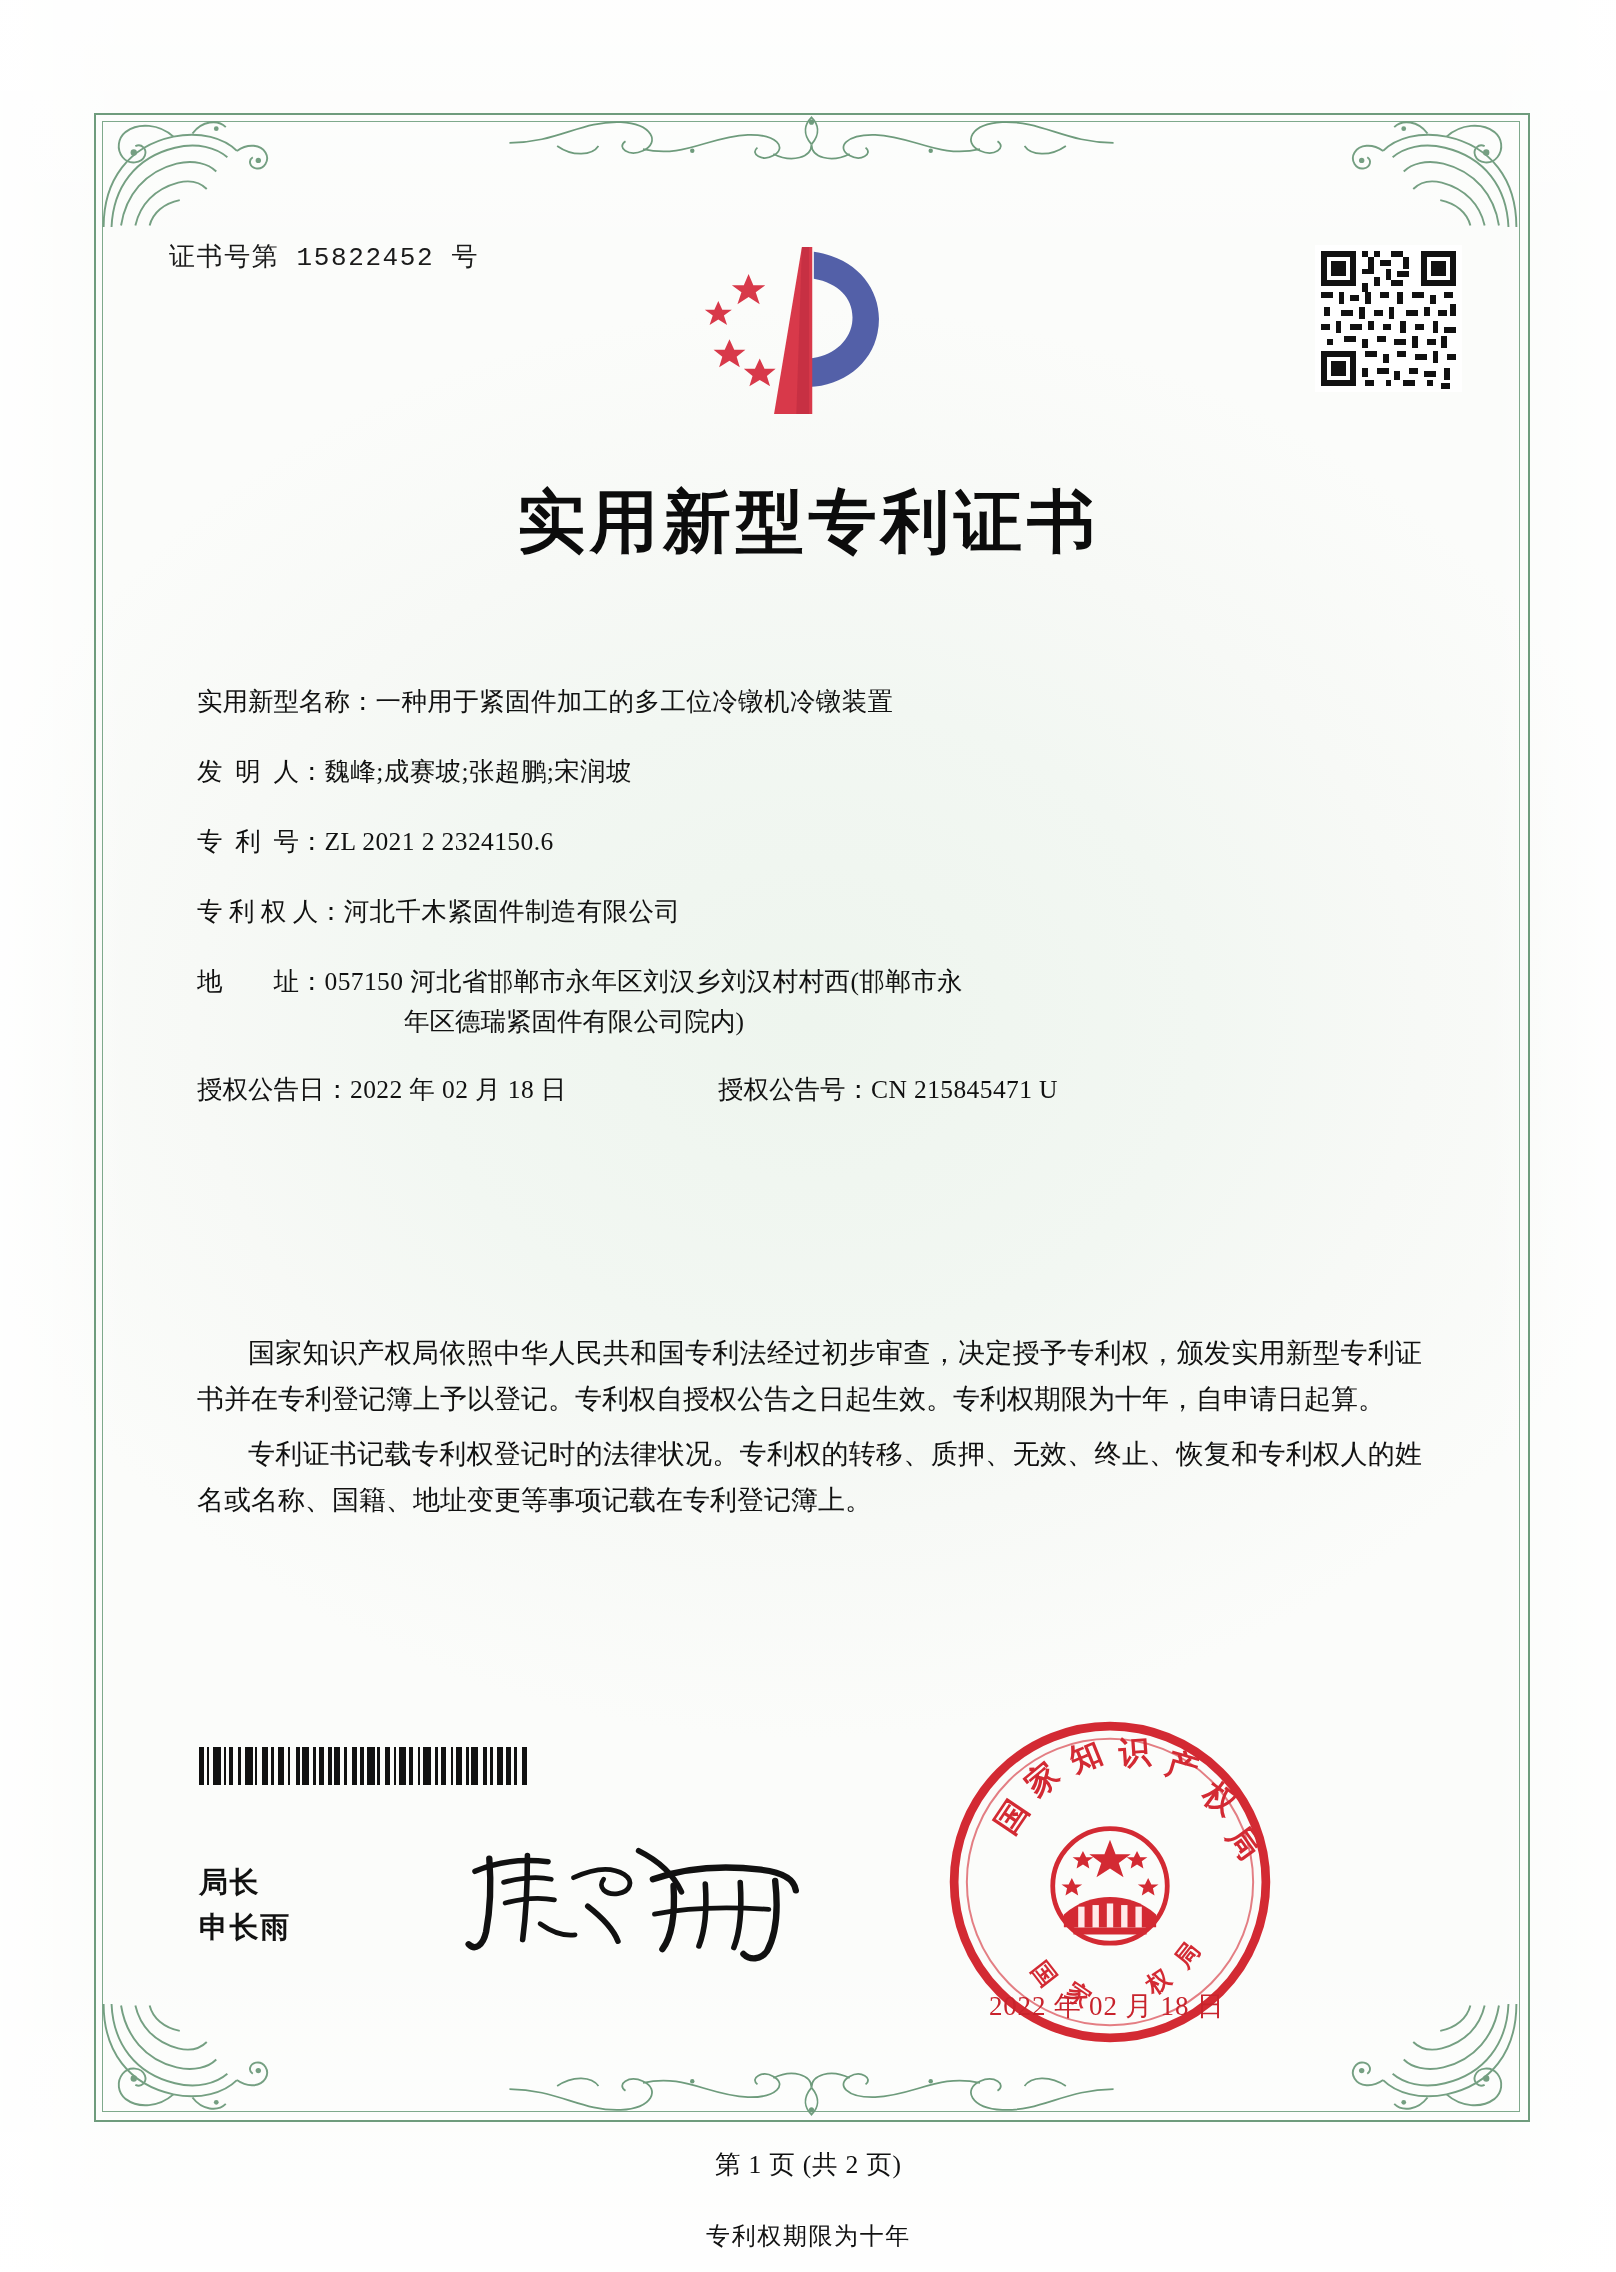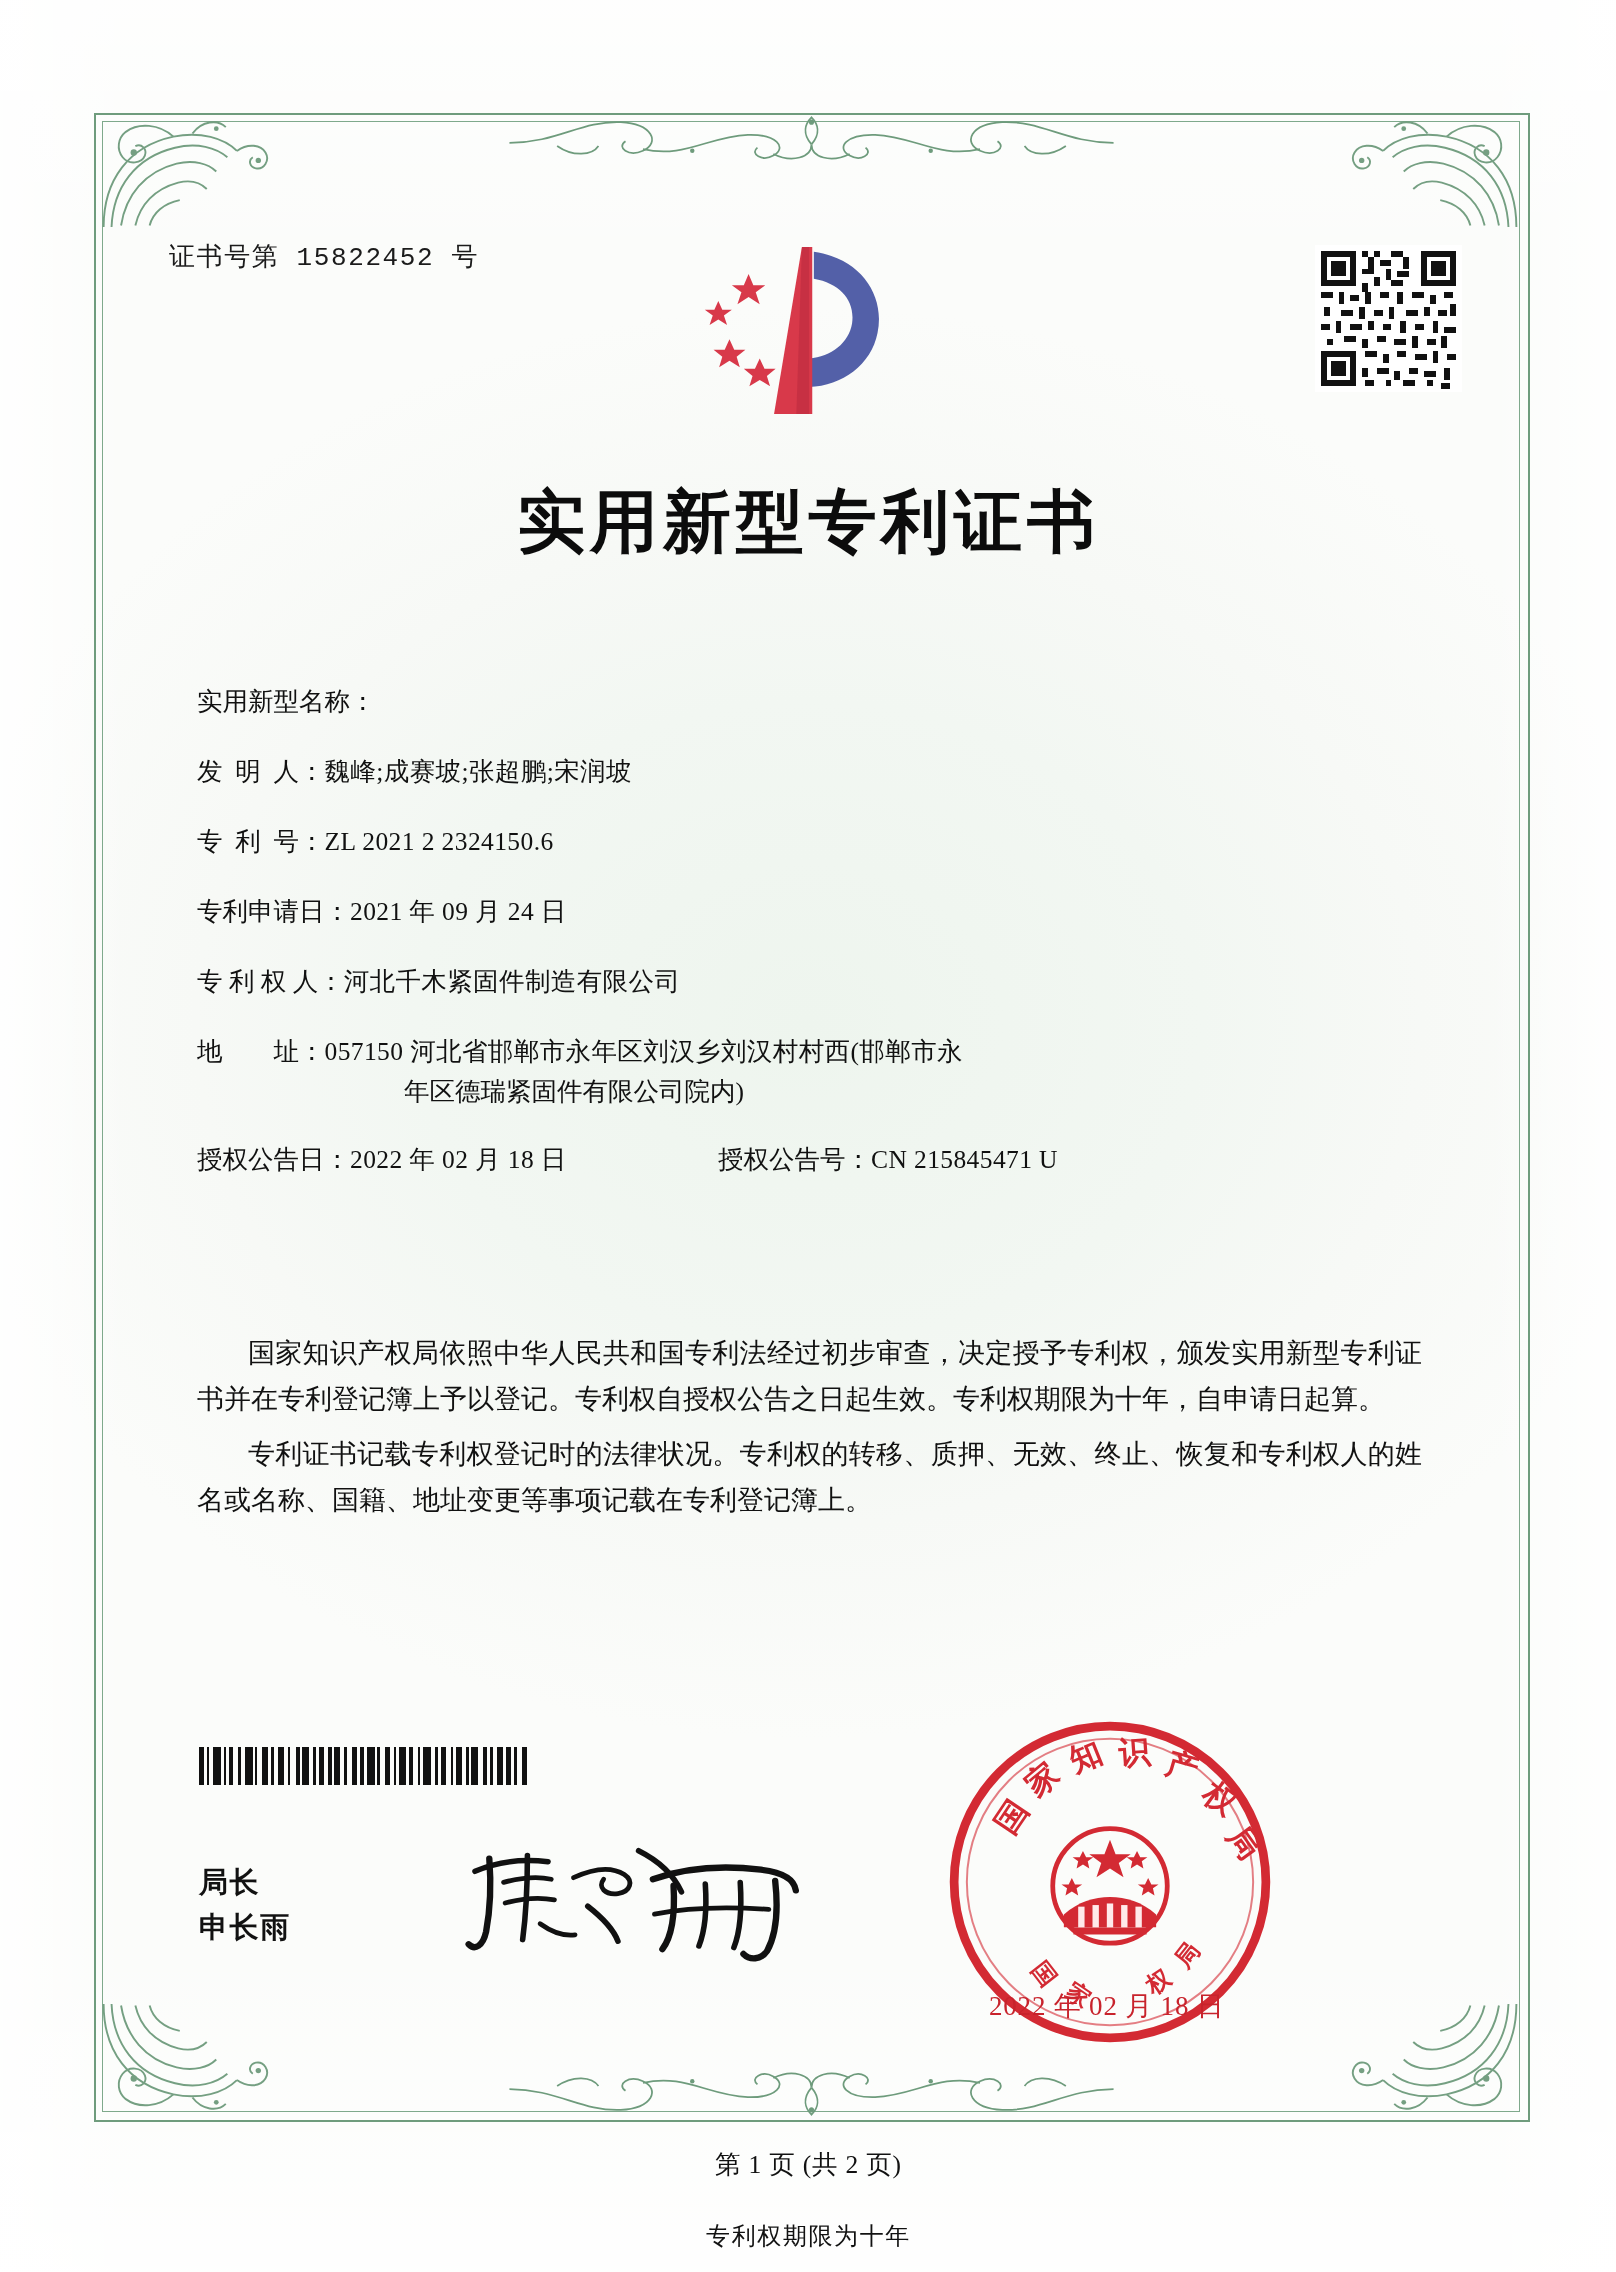--- a/index.html
+++ b/index.html
@@ -484,36 +484,33 @@
       </g>
     </svg>
   </div>
 
   <div class="main-title">实用新型专利证书</div>
 
   <div class="fields">
 
     <div class="frow">
       <span class="flabel">实用新型名称：</span>
+      <span class="fvalue">一种用于紧固件加工的多工位冷镦机冷镦装置</span>
     </div>
 
     <div class="frow">
       <span class="flabel">发  明  人：</span>
       <span class="fvalue">魏峰;成赛坡;张超鹏;宋润坡</span>
     </div>
 
     <div class="frow">
       <span class="flabel">专  利  号：</span>
       <span class="fvalue">ZL 2021 2 2324150.6</span>
     </div>
 
-    <div class="frow">
-      <span class="flabel">专利申请日：</span>
-      <span class="fvalue">2021 年 09 月 24 日</span>
-    </div>
 
     <div class="frow">
       <span class="flabel">专 利 权 人：</span>
       <span class="fvalue">河北千木紧固件制造有限公司</span>
     </div>
 
     <div class="frow" style="margin-bottom:3.2px;">
       <span class="flabel">地        址：</span>
       <span class="fvalue">057150 河北省邯郸市永年区刘汉乡刘汉村村西(邯郸市永</span>
     </div>

